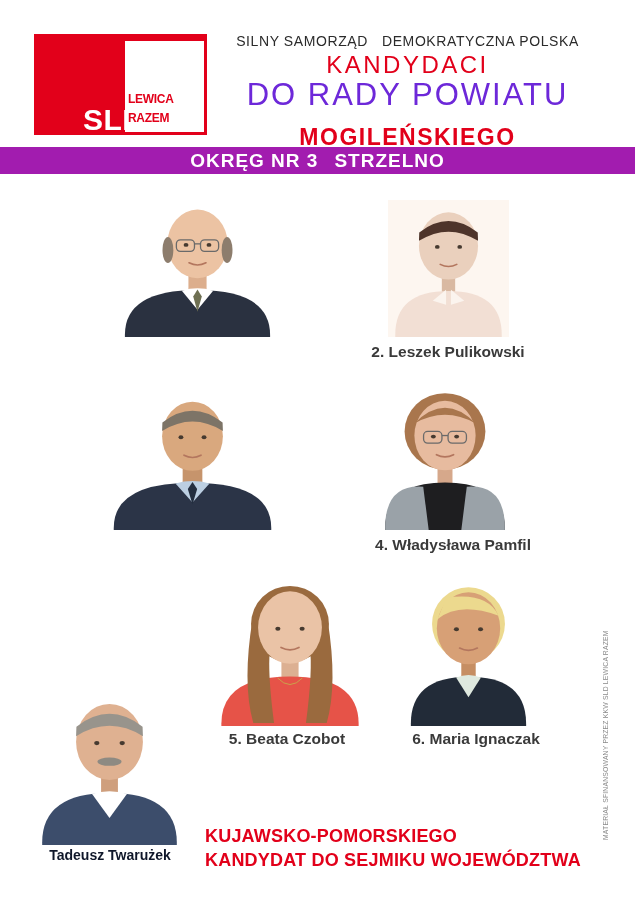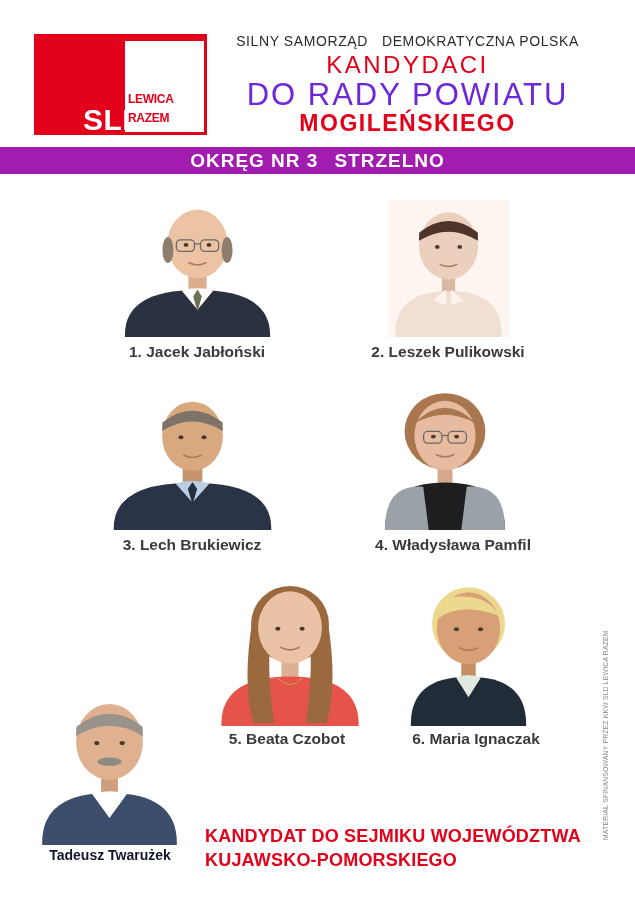--- a/index.html
+++ b/index.html
@@ -11,21 +11,21 @@
   .logo { position:absolute; left:34px; top:34px; width:173px; height:101px; background:#e2001a; }
   .logo-white { position:absolute; left:91px; top:7px; width:79px; height:91px; background:#ffffff; }
   .logo-sld { position:absolute; left:7px; bottom:0px; color:#ffffff; font-weight:bold; font-size:30px; line-height:1.0; letter-spacing:0.5px;margin-left:42px; }
   .logo-lr { position:absolute; left:94px; top:56px; width:74px; color:#e2001a; font-weight:bold; font-size:12px; line-height:19px; letter-spacing:-0.3px; }
   
   .header { position:absolute; left:225px; top:33px; width:365px; text-align:center; }
   .tagline { font-size:14px; color:#2b2b2b; white-space:nowrap; letter-spacing:0.6px; line-height:16px; }
   .tagline .gap { display:inline-block; width:14px; }
   .title1 { color:#e2001a; font-weight:normal; font-size:24px; letter-spacing:2.5px; line-height:26px; margin-top:3px; }
   .title2 { color:#6d28d9; font-weight:normal; font-size:31px; letter-spacing:2px; line-height:31px; margin-top:1px; }
-  .title3 { color:#e2001a; font-weight:bold; font-size:23px; letter-spacing:1.5px; line-height:24px; margin-top:1px; }
+  .title3 { color:#e2001a; font-weight:bold; font-size:23px; letter-spacing:1.5px; line-height:24px; margin-top:15px; }
   
   .banner { position:absolute; left:0; top:147px; width:635px; height:27px; background:#a21caf;
             color:#ffffff; font-weight:bold; font-size:19px; letter-spacing:1px;
             text-align:center; line-height:27px; }
   .banner .bgap { display:inline-block; width:16px; }
   
   .photo { position:absolute; }
   .ph1 { left:115px; top:197px; width:165px; height:140px; }
   .ph2 { left:388px; top:200px; width:121px; height:137px; }
   .ph3 { left:103px; top:389px; width:179px; height:141px; }
@@ -168,28 +168,26 @@
         <rect x="68.085" y="70.91250000000001" width="16.830000000000002" height="36.81249999999999" fill="#cf9f7d"></rect>
         <path d="M 9.18 155 L 9.18 152.675 Q 9.18 103.075 76.5 103.075 Q 143.82 103.075 143.82 152.675 L 143.82 155 Z" fill="#3c4d6b"></path>
         <path d="M 58.905 103.85000000000001 Q 76.5 98.425 94.095 103.85000000000001 L 76.5 127.875 Z" fill="#ffffff"></path>
         <ellipse cx="76.5" cy="51.925000000000004" rx="33.418" ry="37.975" fill="#dfb191"></ellipse>
         <path d="M 43.082 46.228750000000005 Q 76.5 25.342500000000005 109.918 46.228750000000005 L 109.58382 36.735 Q 76.5 10.911999999999999 43.416180000000004 36.735 Z" fill="#98948c"></path>
         <ellipse cx="63.801159999999996" cy="53.06425" rx="2.67344" ry="2.088625" fill="#463a30"></ellipse>
         <ellipse cx="89.19884" cy="53.06425" rx="2.67344" ry="2.088625" fill="#463a30"></ellipse>
         <ellipse cx="76.5" cy="71.672" rx="12.030479999999999" ry="4.17725" fill="#8e8a82"></ellipse>
       </svg></div>
 
-  <div class="caption cap1"><span>1.</span> <span>Jacek Jabłoński</span></div>
   <div class="caption cap2"><span>2.</span> <span>Leszek Pulikowski</span></div>
-  <div class="caption cap3"><span>3.</span> <span>Lech Brukiewicz</span></div>
   <div class="caption cap4"><span>4.</span> <span>Władysława Pamfil</span></div>
   <div class="caption cap5"><span>5.</span> <span>Beata Czobot</span></div>
   <div class="caption cap6"><span>6.</span> <span>Maria Ignaczak</span></div>
   <div class="caption cap7">Tadeusz Twarużek</div>
 
   <div class="sejmik">
+    <div>KUJAWSKO-POMORSKIEGO</div>
     <div>KANDYDAT DO SEJMIKU WOJEWÓDZTWA</div>
-    <div>KUJAWSKO-POMORSKIEGO</div>
   </div>
 
   <div class="footnote">MATERIAŁ SFINANSOWANY PRZEZ KKW SLD LEWICA RAZEM</div>
 
 </div>
 
 </body></html>

